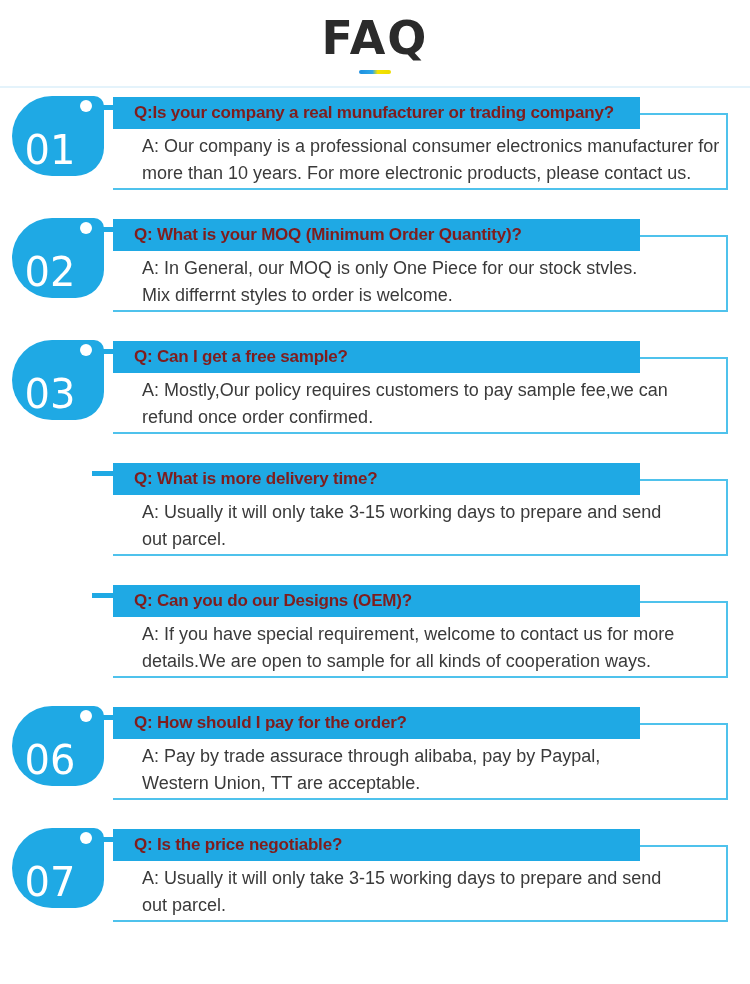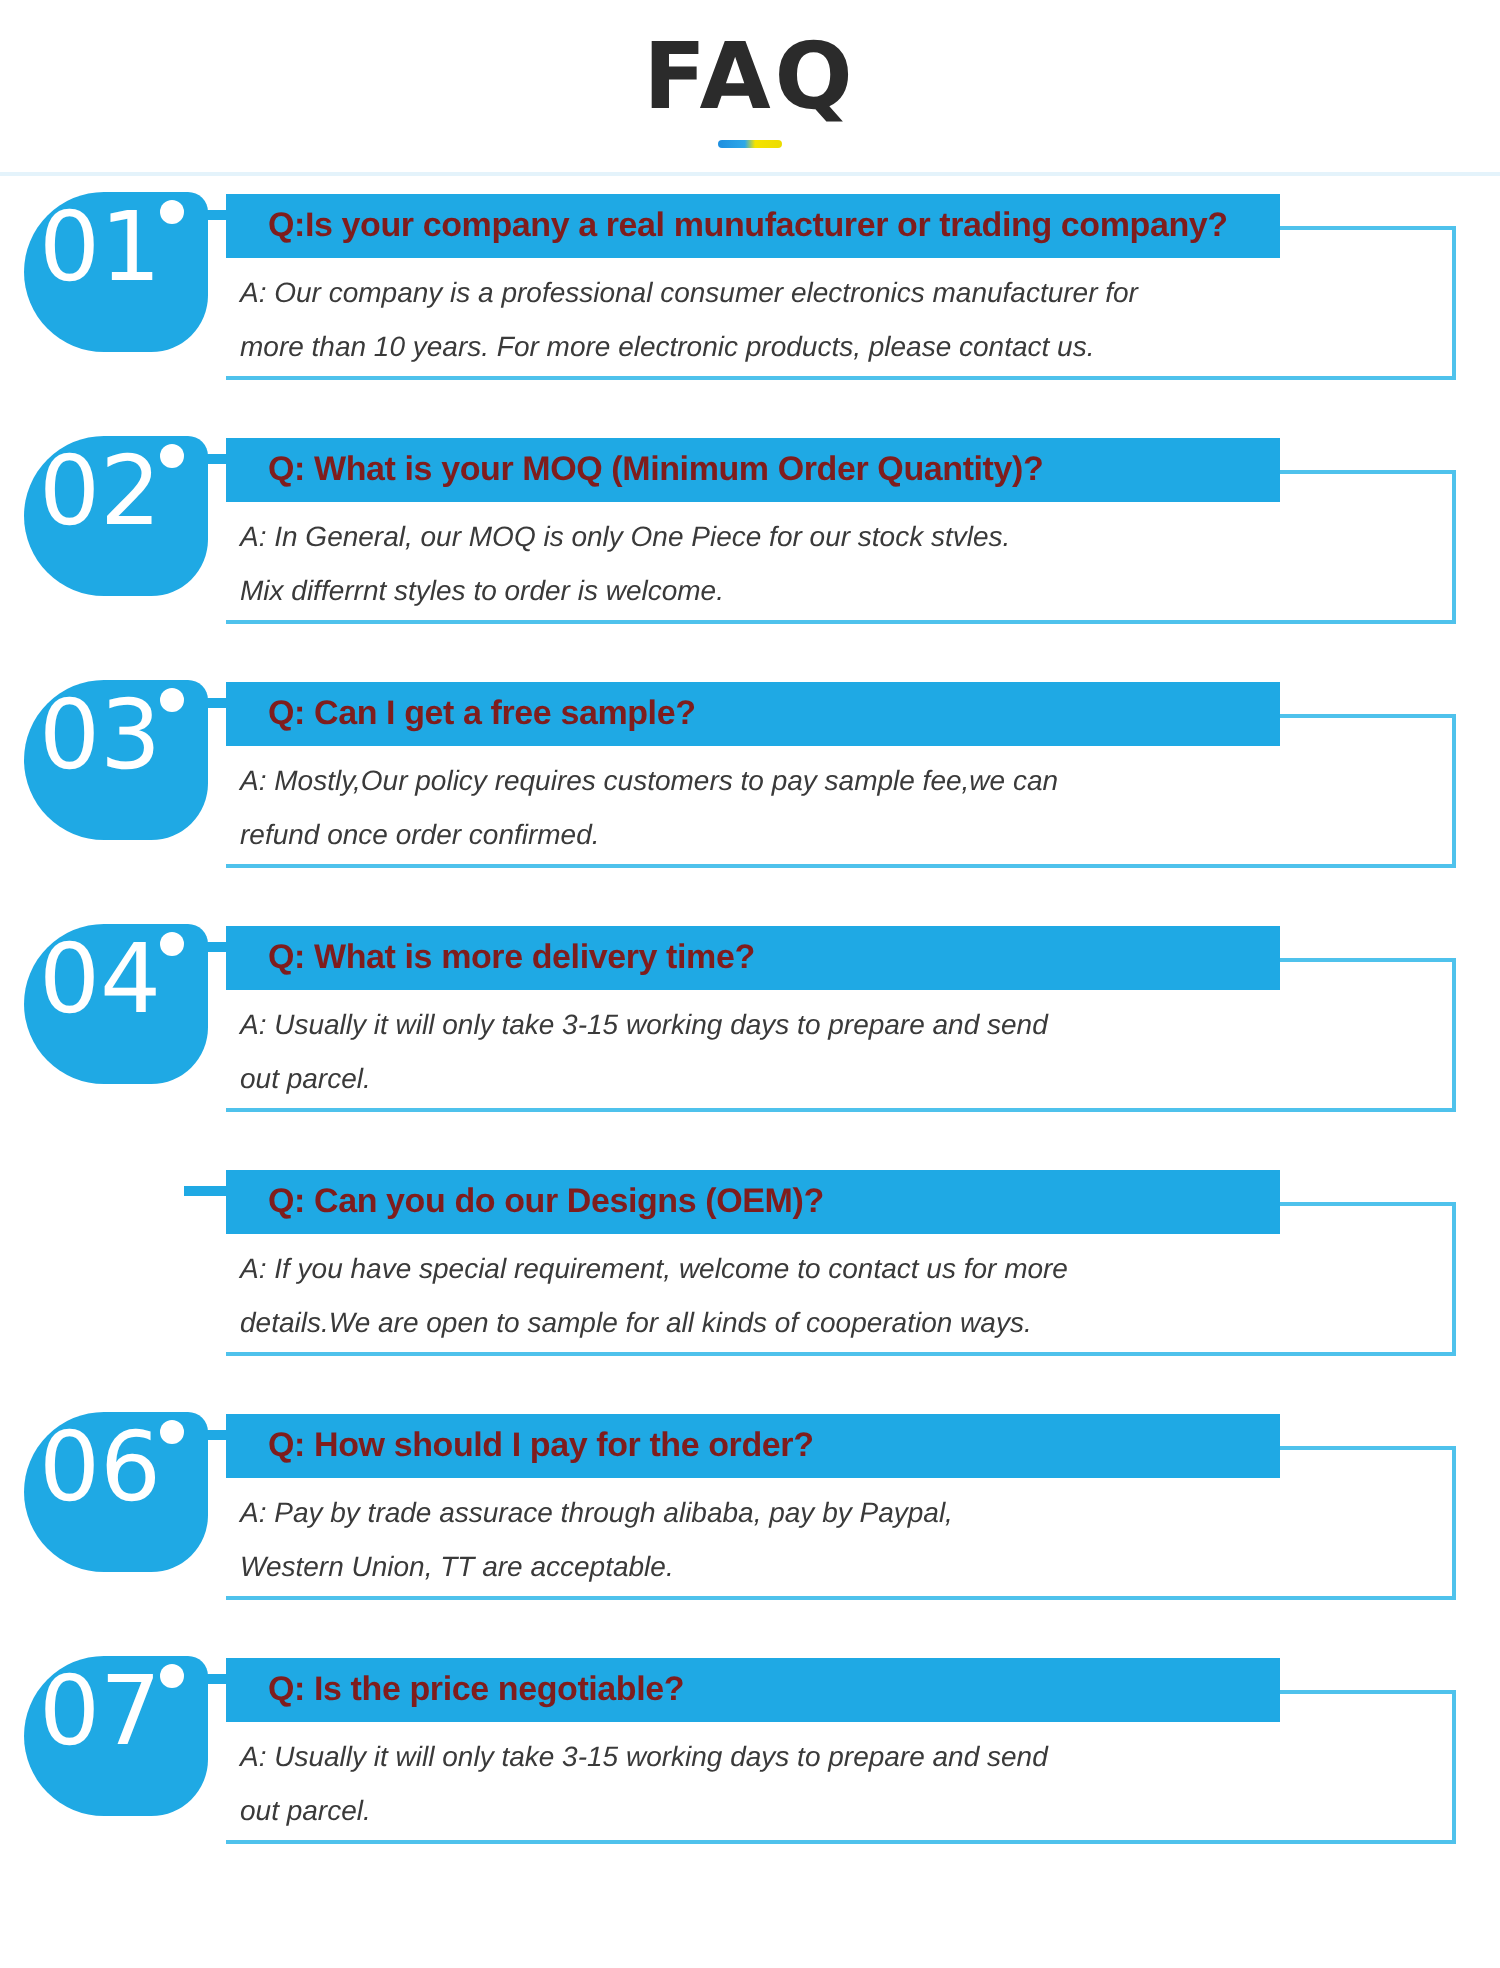--- a/index.html
+++ b/index.html
@@ -27,24 +27,24 @@
     background:linear-gradient(90deg,var(--underline-blue) 0%,#2da8e8 42%,var(--underline-yellow) 58%,#ecdc00 100%);
   }
   .top-divider{height:2px;background:#e4f3fb;margin-top:12px;}
   .faq-list{margin-top:8px;}
   .faq-item{position:relative;height:96px;margin-bottom:26px;}
   .badge{
     position:absolute;left:12px;top:0;width:92px;height:80px;
     background:var(--primary-blue);
     border-radius:48px 12px 34px 48px;
     color:#ffffff;
-    display:flex;align-items:flex-start;justify-content:center;
+    display:flex;align-items:flex-end;justify-content:center;
     padding-right:16px;padding-bottom:3px;
     font-family:"DejaVu Sans", sans-serif;
-    font-size:48px;font-weight:400;
+    font-size:40px;font-weight:400;
   }
   .badge-dot{
     position:absolute;left:80px;top:4px;width:12px;height:12px;
     border-radius:50%;background:#ffffff;z-index:2;
   }
   .badge-connector{
     position:absolute;left:92px;top:9px;width:22px;height:5px;
     background:var(--primary-blue);
   }
   .question-banner{
@@ -52,24 +52,23 @@
     background:var(--primary-blue);z-index:1;
     color:#7f1d1d;font-size:17px;font-weight:bold;letter-spacing:-0.2px;
     line-height:32px;padding-left:21px;white-space:nowrap;overflow:hidden;
   }
   .answer-box{
     position:absolute;left:113px;top:17px;width:615px;height:77px;
     border:2px solid var(--box-border);border-left:none;
     background:transparent;
   }
   .answer-text{
-    position:absolute;left:120px;top:37px;width:592px;
-    font-size:14px;line-height:27px;color:var(--answer-color);
+    position:absolute;left:142px;top:37px;width:592px;
+    font-size:18px;line-height:27px;color:var(--answer-color);
     white-space:pre-line;
-    font-style:italic;
   }
 </style>
 </head>
 <body>
 
 <div class="header">
   <div class="title">FAQ</div>
   <div class="title-underline"></div>
   <div class="top-divider"></div>
 </div>
@@ -106,23 +105,20 @@
       </div>
     <div class="badge-connector"></div>
     <div class="badge-dot"></div>
     <div class="answer-box"></div>
     <div class="question-banner">Q: Can I get a free sample?</div>
     <div class="answer-text">A: Mostly,Our policy requires customers to pay sample fee,we can
 refund once order confirmed.</div>
   </div>
 
   <div class="faq-item">
-    <div class="badge">
-        <span>04</span>
-      </div>
     <div class="badge-connector"></div>
     <div class="badge-dot"></div>
     <div class="answer-box"></div>
     <div class="question-banner">Q: What is more delivery time?</div>
     <div class="answer-text">A: Usually it will only take 3-15 working days to prepare and send
 out parcel.</div>
   </div>
 
   <div class="faq-item">
     <div class="badge-connector"></div>

